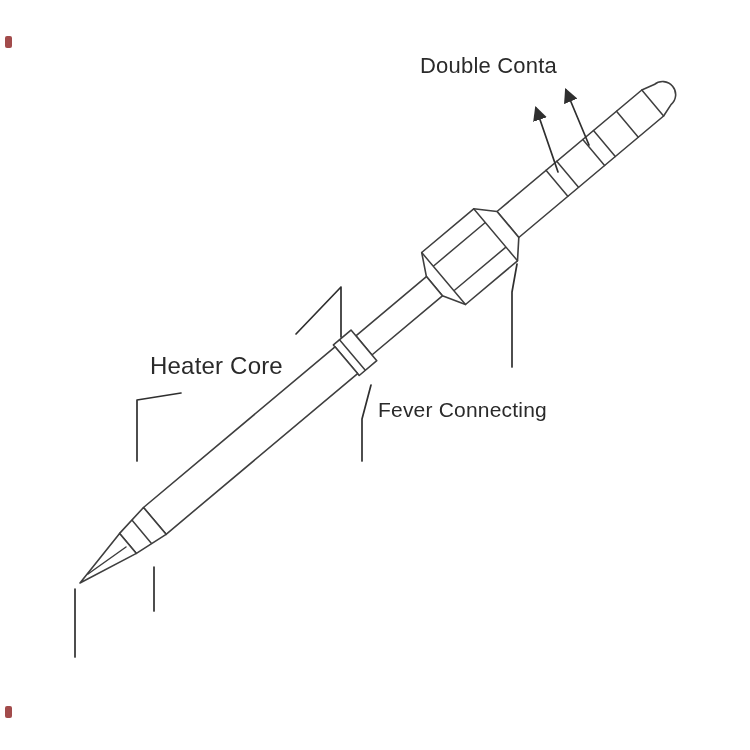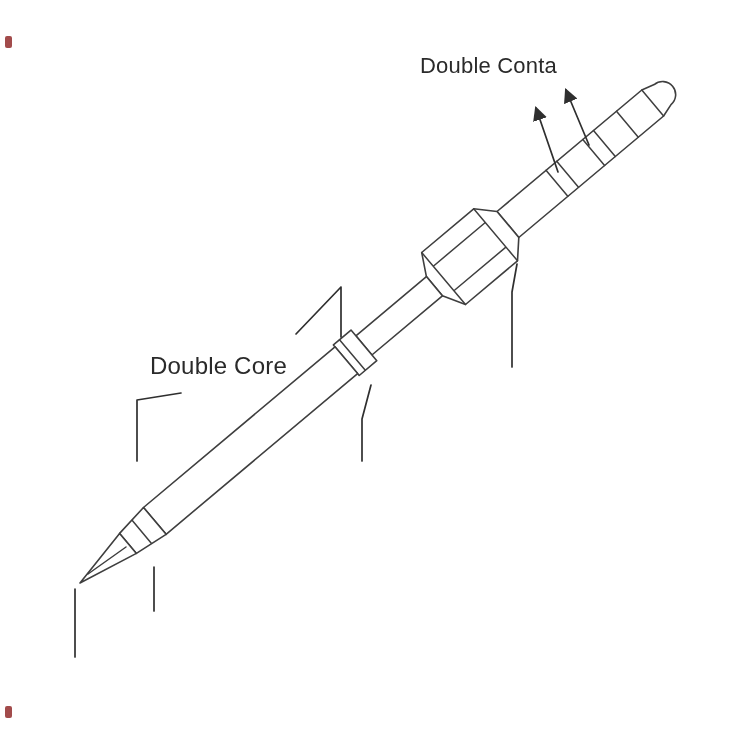--- a/index.html
+++ b/index.html
@@ -99,20 +99,21 @@
     <path class="leader" d="M 296 334 L 341 287 L 341 337"></path>
     <path class="leader" d="M 371 385 L 362 419 L 362 461"></path>
     <path class="leader" d="M 517 264 L 512 292 L 512 367"></path>
 
     <path class="leader" marker-end="url(#arrow)" d="M 558 172 L 536 108"></path>
     <path class="leader" marker-end="url(#arrow)" d="M 589 145 L 566 90"></path>
   </svg>
 
   <div class="label label-double-contact">Double Conta</div>
 
-  <div class="label label-heater-core">Double Core</div>
+  <div class="label label-heater-core">Heater Core</div>
 
+  <div class="label label-fever">Fever Connecting</div>
 
 
   <div class="artifact artifact-top"></div>
   <div class="artifact artifact-bottom"></div>
 
 </div>
 
 </body></html>

